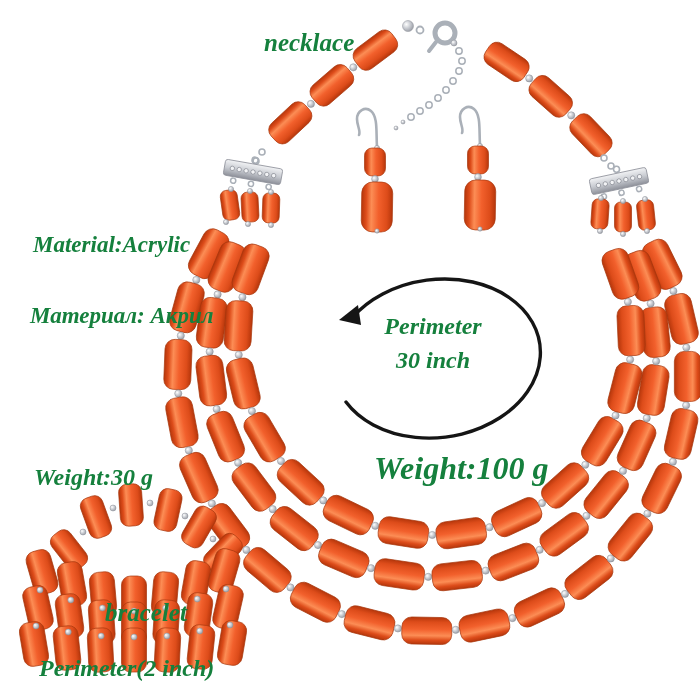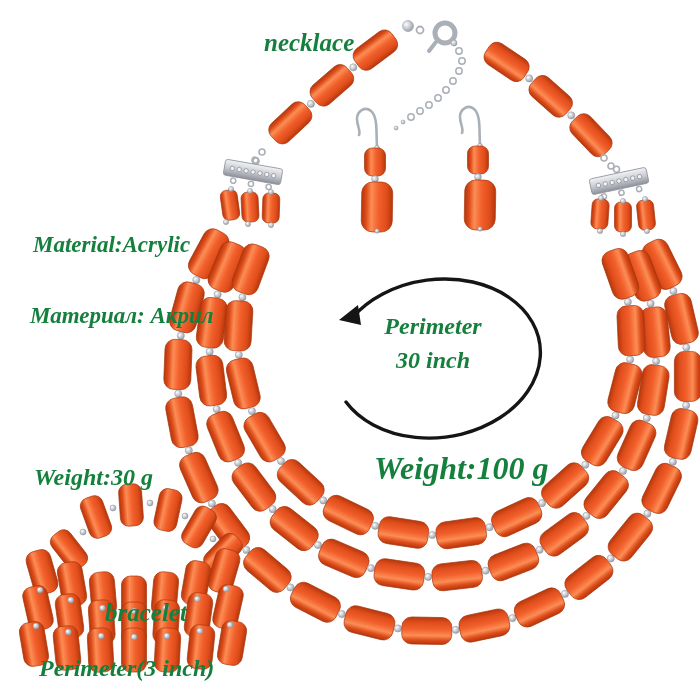--- a/index.html
+++ b/index.html
@@ -306,14 +306,14 @@
   <div class="lbl lbl-mat-ru">Материал: Акрил</div>
 
   <div class="lbl lbl-anno">
     <div>Perimeter</div>
     <div>30 inch</div>
   </div>
 
   <div class="lbl lbl-w100">Weight:100 g</div>
   <div class="lbl lbl-w30">Weight:30 g</div>
   <div class="lbl lbl-bracelet">bracelet</div>
-  <div class="lbl lbl-perim7">Perimeter(3 inch)</div>
+  <div class="lbl lbl-perim7">Perimeter(2 inch)</div>
 </div>
 
 </body></html>

